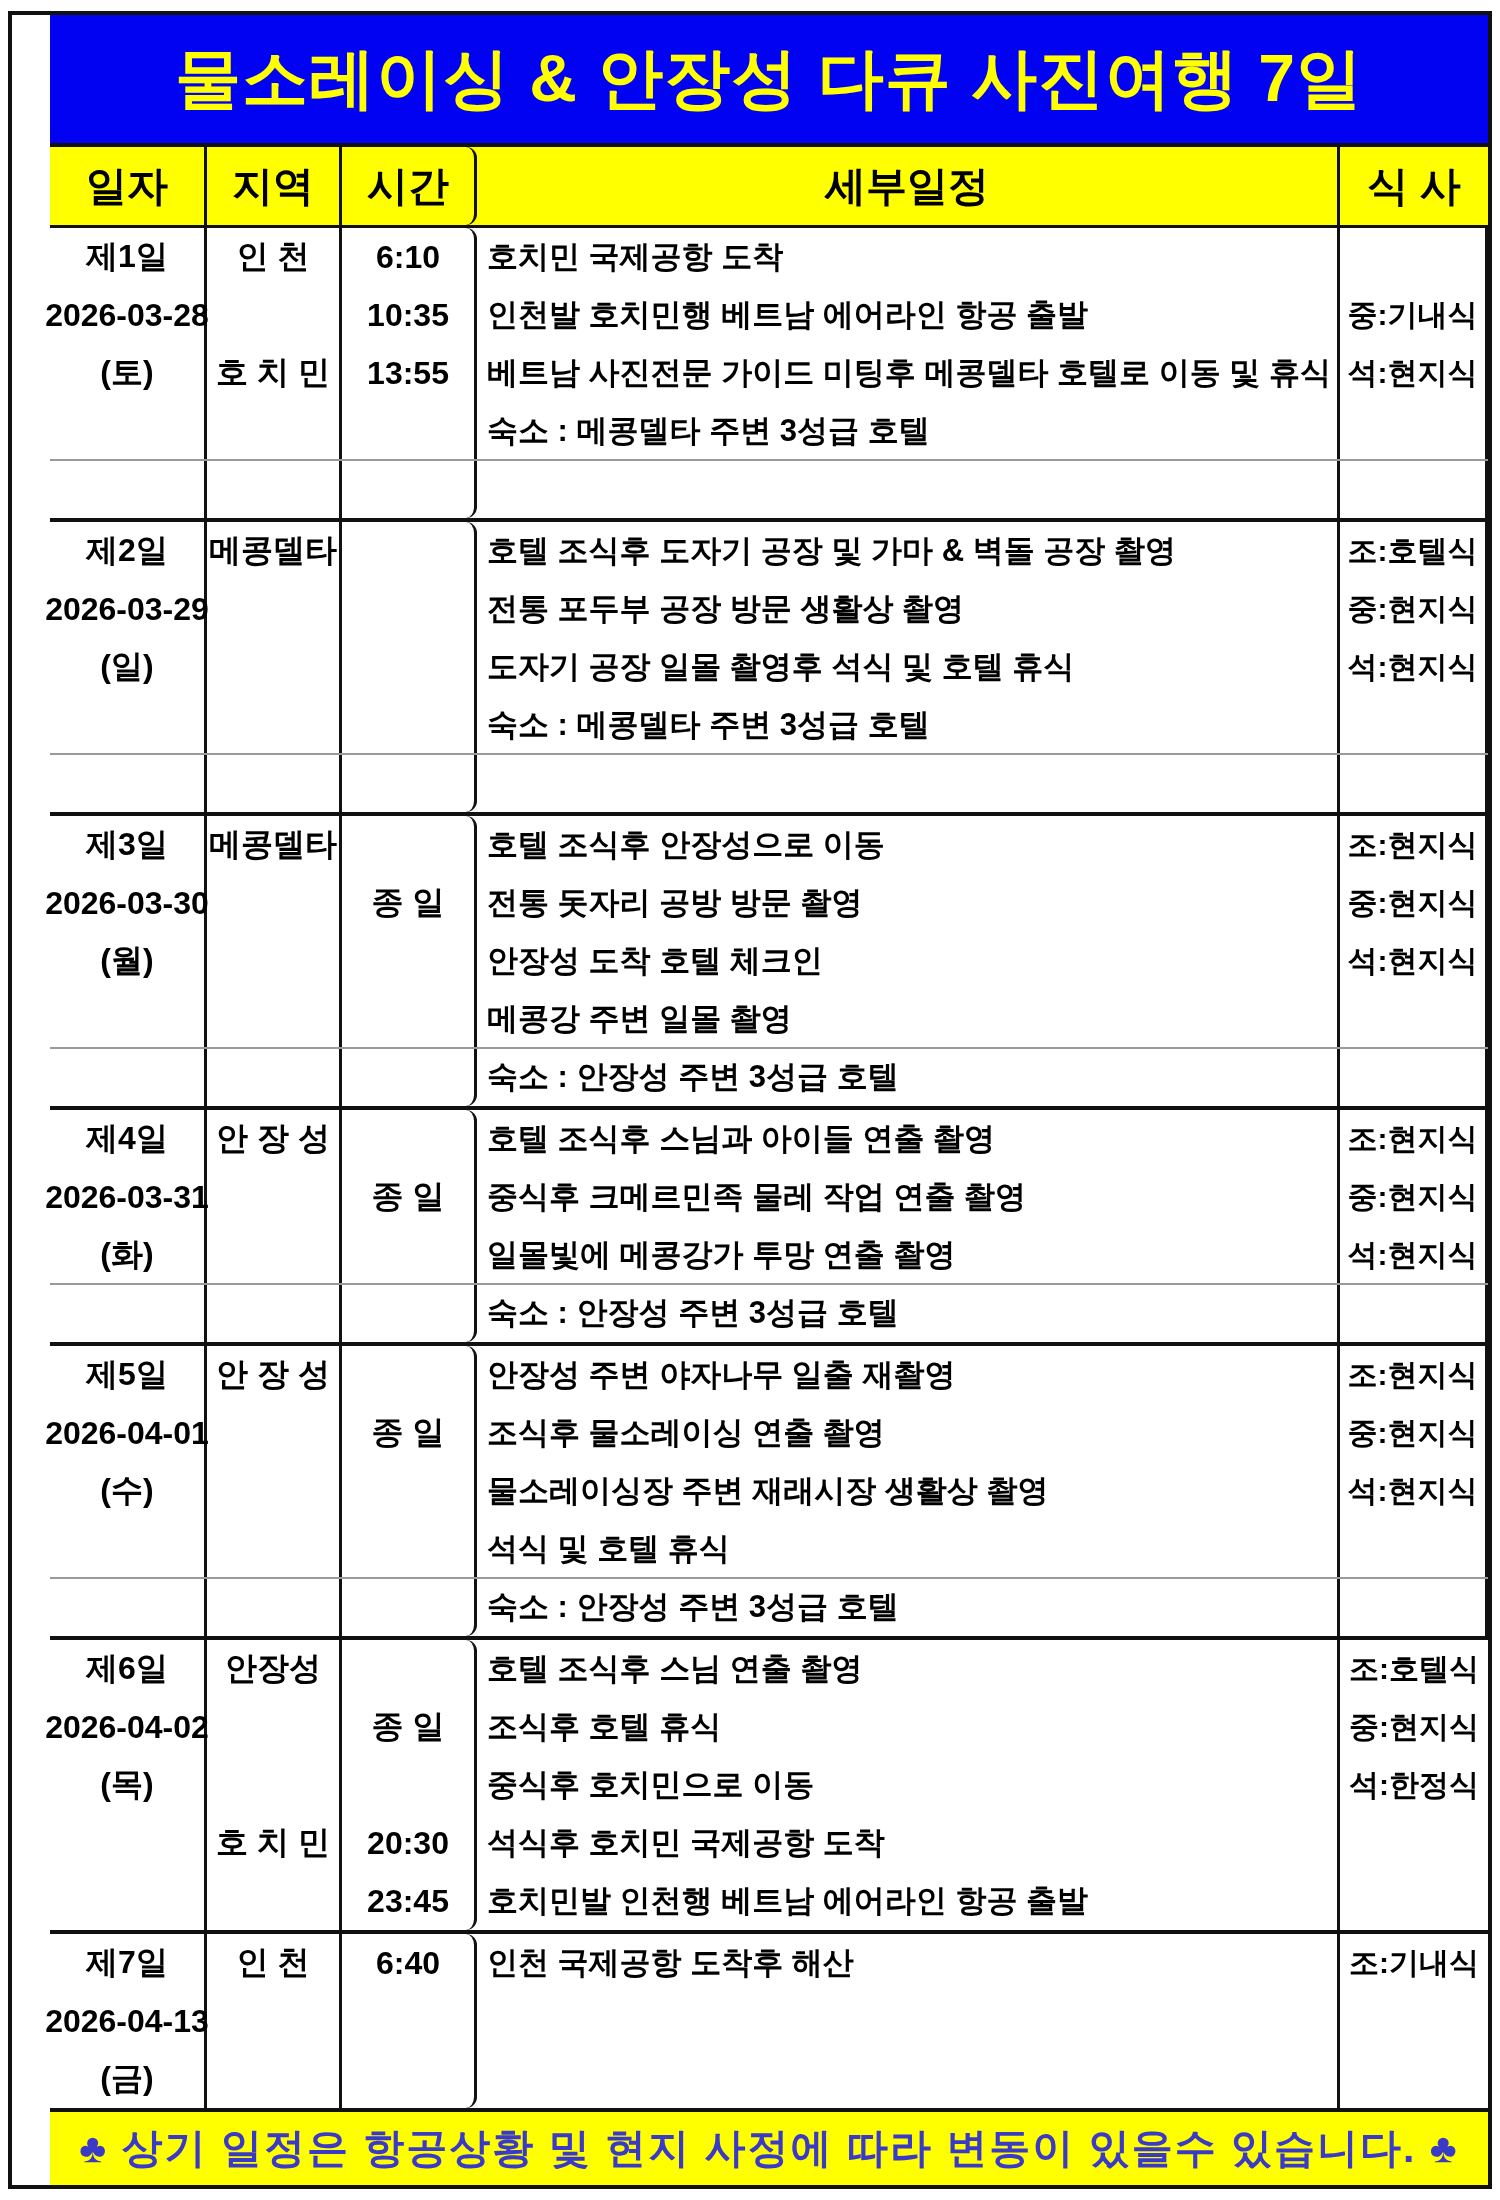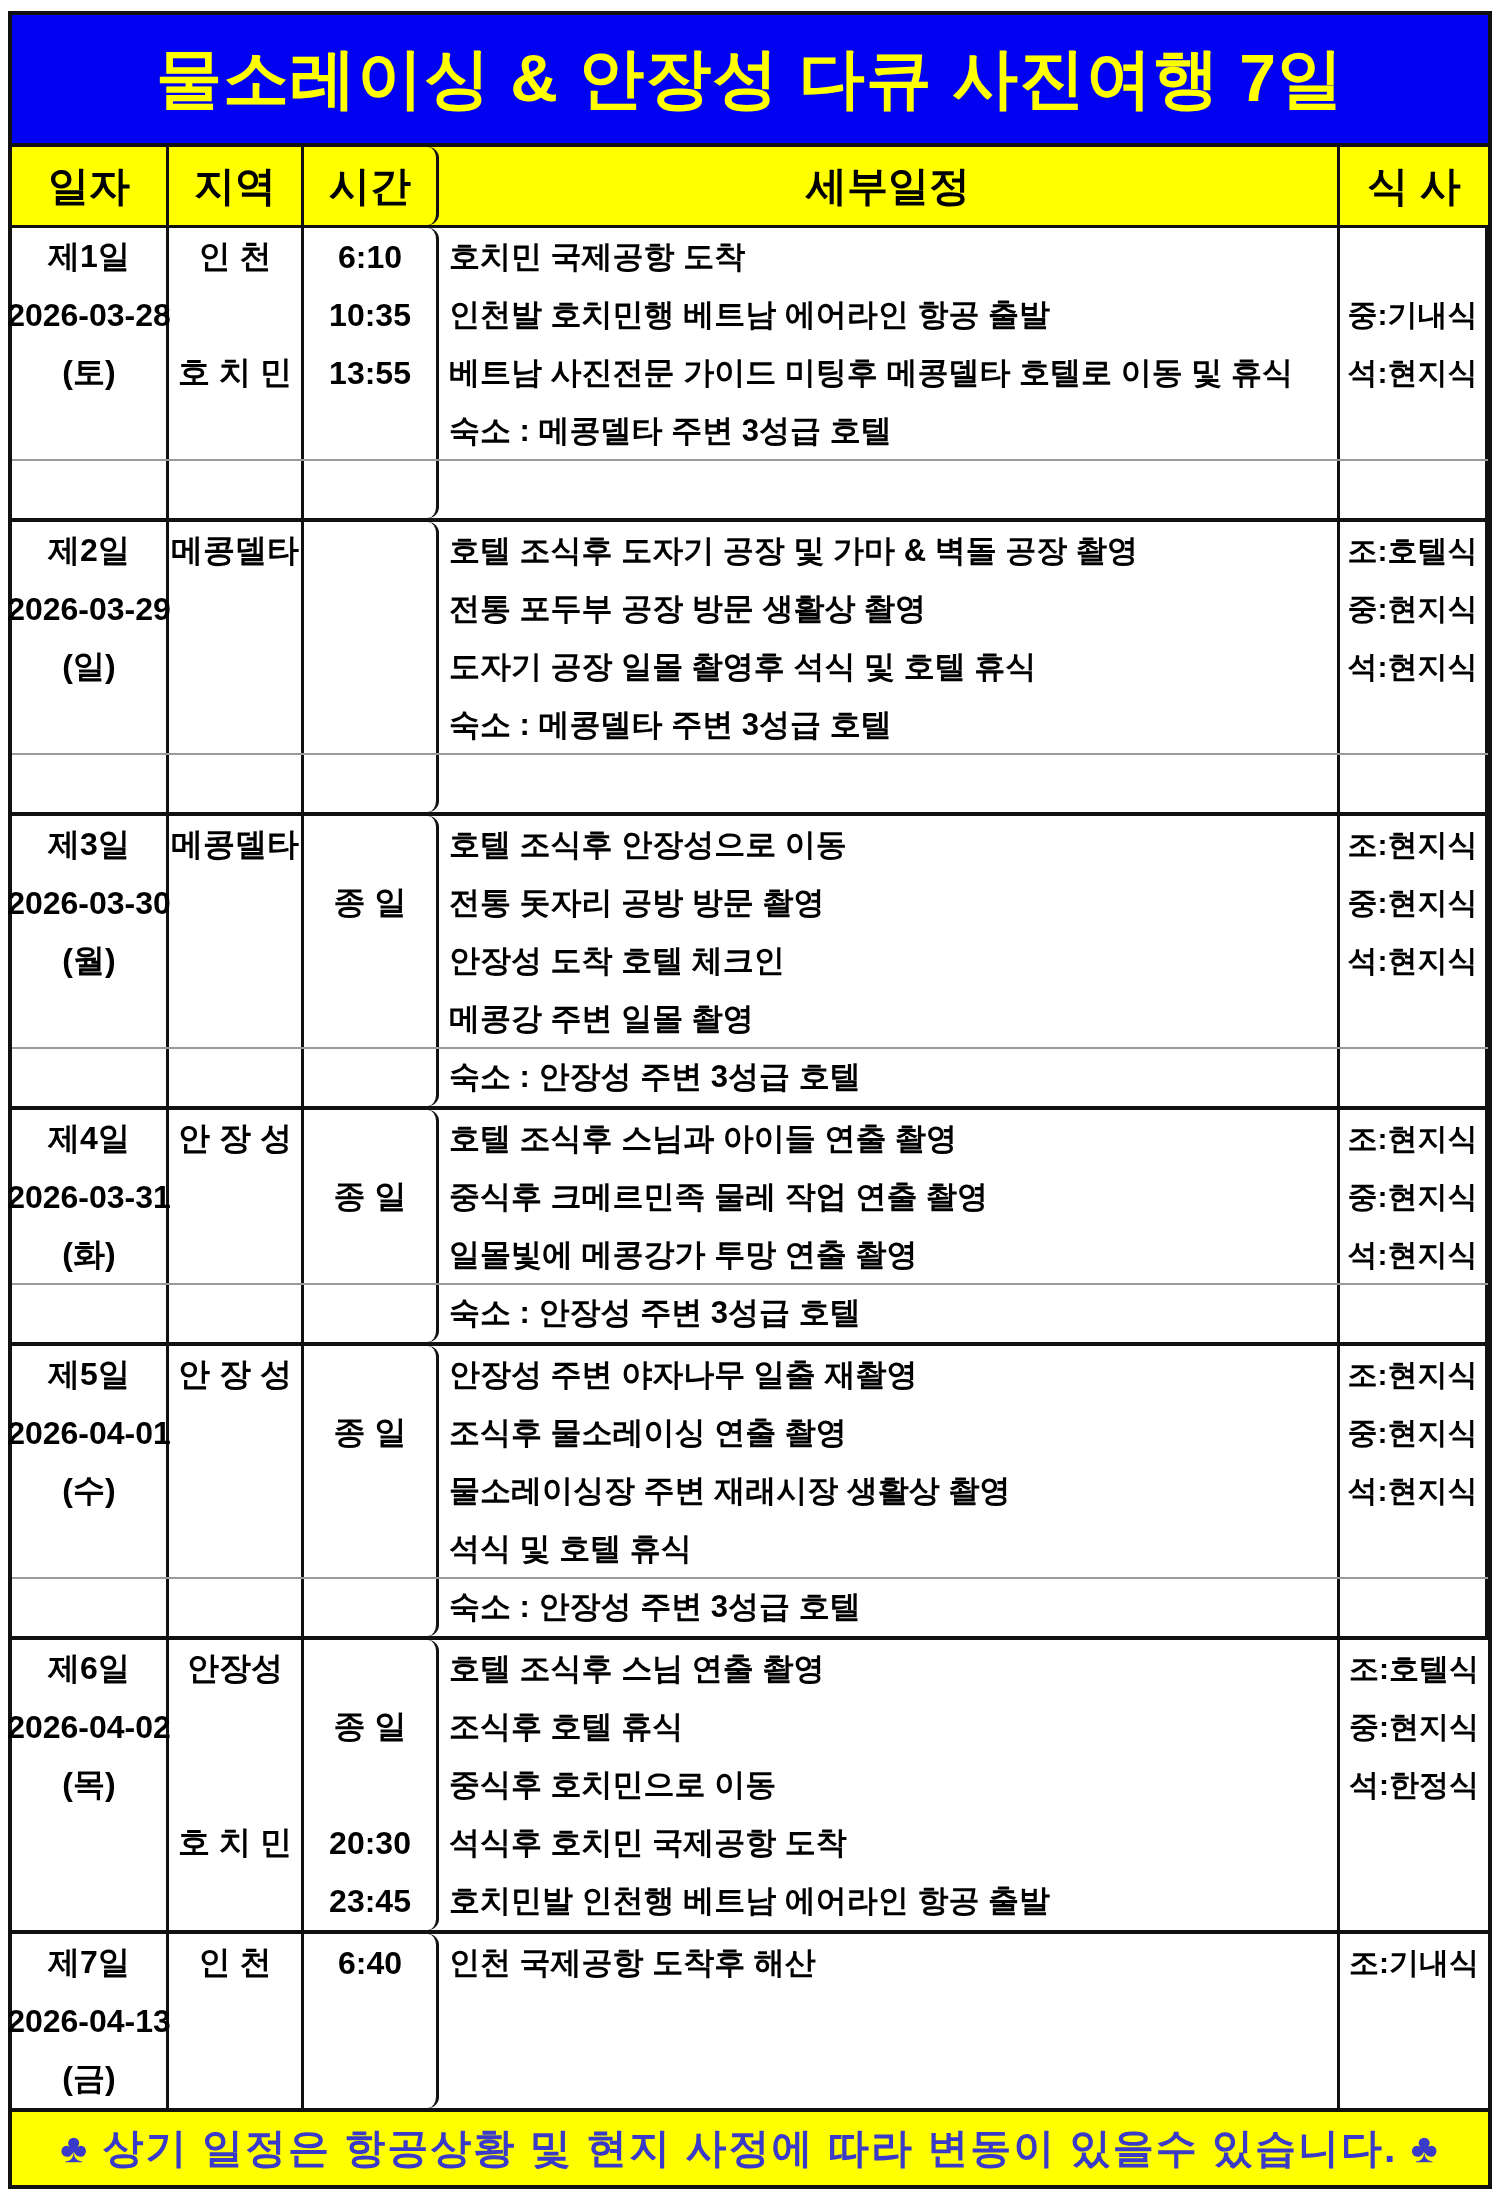--- a/index.html
+++ b/index.html
@@ -4,21 +4,21 @@
 <style>
   html,body{margin:0;padding:0;background:#fff;}
   .page{
     width:1500px;height:2200px;box-sizing:border-box;
     padding:11px 8px;background:#fff;overflow:hidden;
     font-family:"Liberation Sans","DejaVu Sans",sans-serif;
     font-weight:bold;color:#000;
   }
   .frame{
     box-sizing:border-box;height:100%;
-    border:4px solid #111;display:flex;flex-direction:column;
+    border:4px solid #111;display:flex;flex-direction:column;padding-left:38px;
   }
   
   .banner{
     flex:0 0 128px;background:var(--banner-bg,#0202f2);
     display:flex;align-items:center;justify-content:center;
     border-bottom:4px solid #111;
   }
   .banner .t{
     color:var(--banner-text,#ffff00);font-size:66px;letter-spacing:1px;
     white-space:nowrap;

